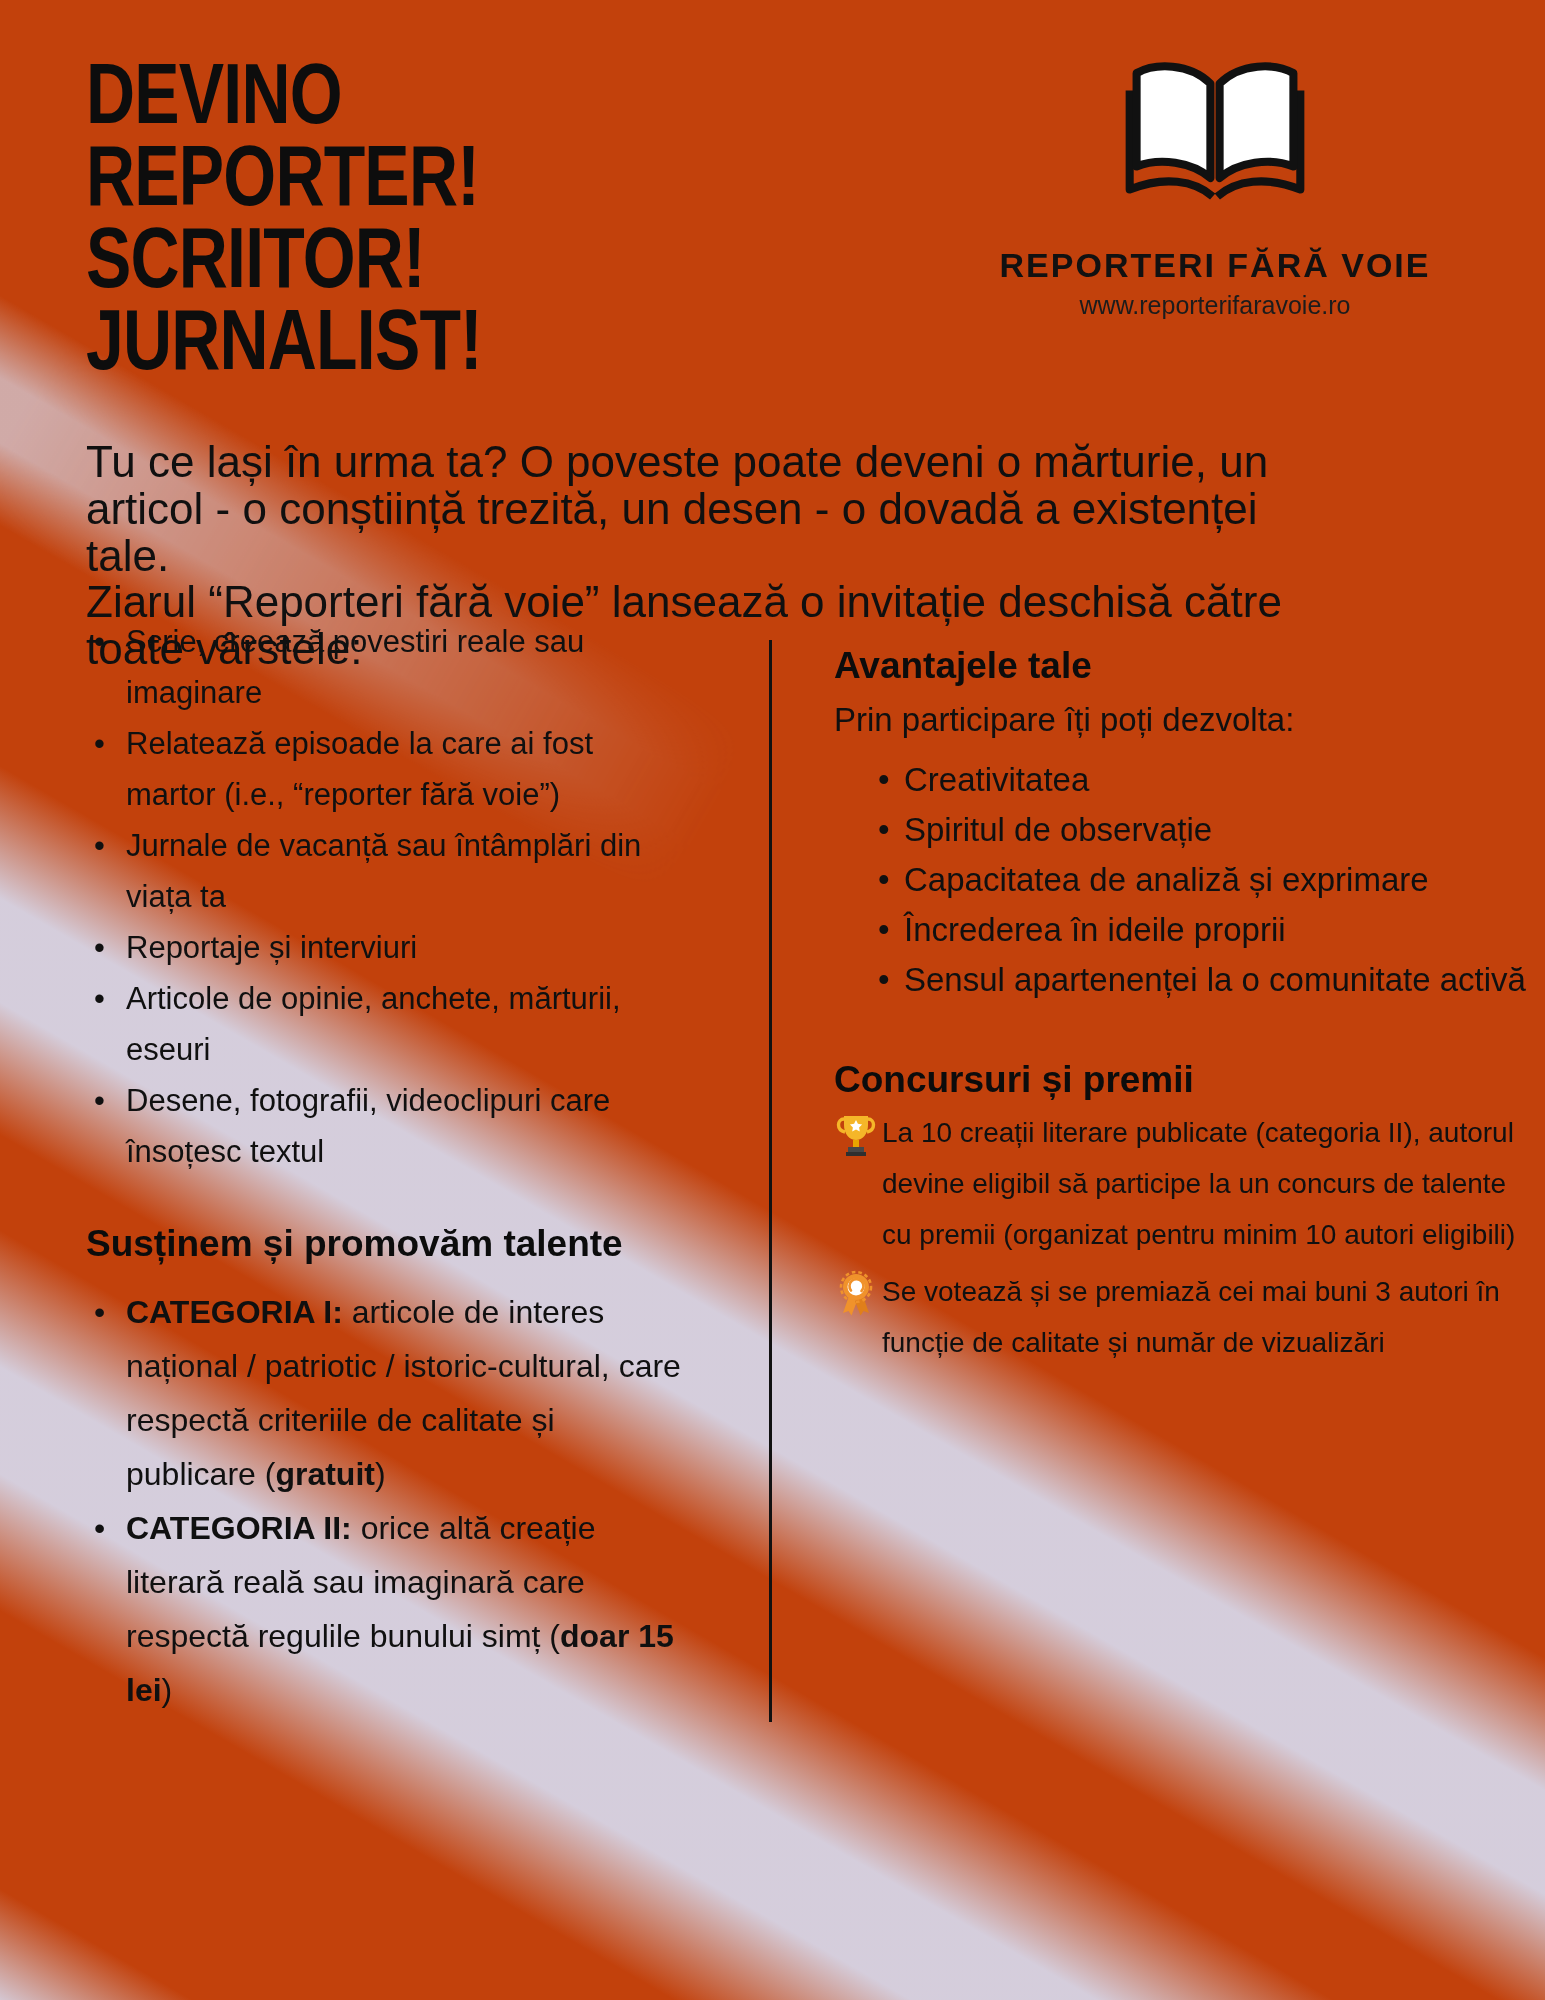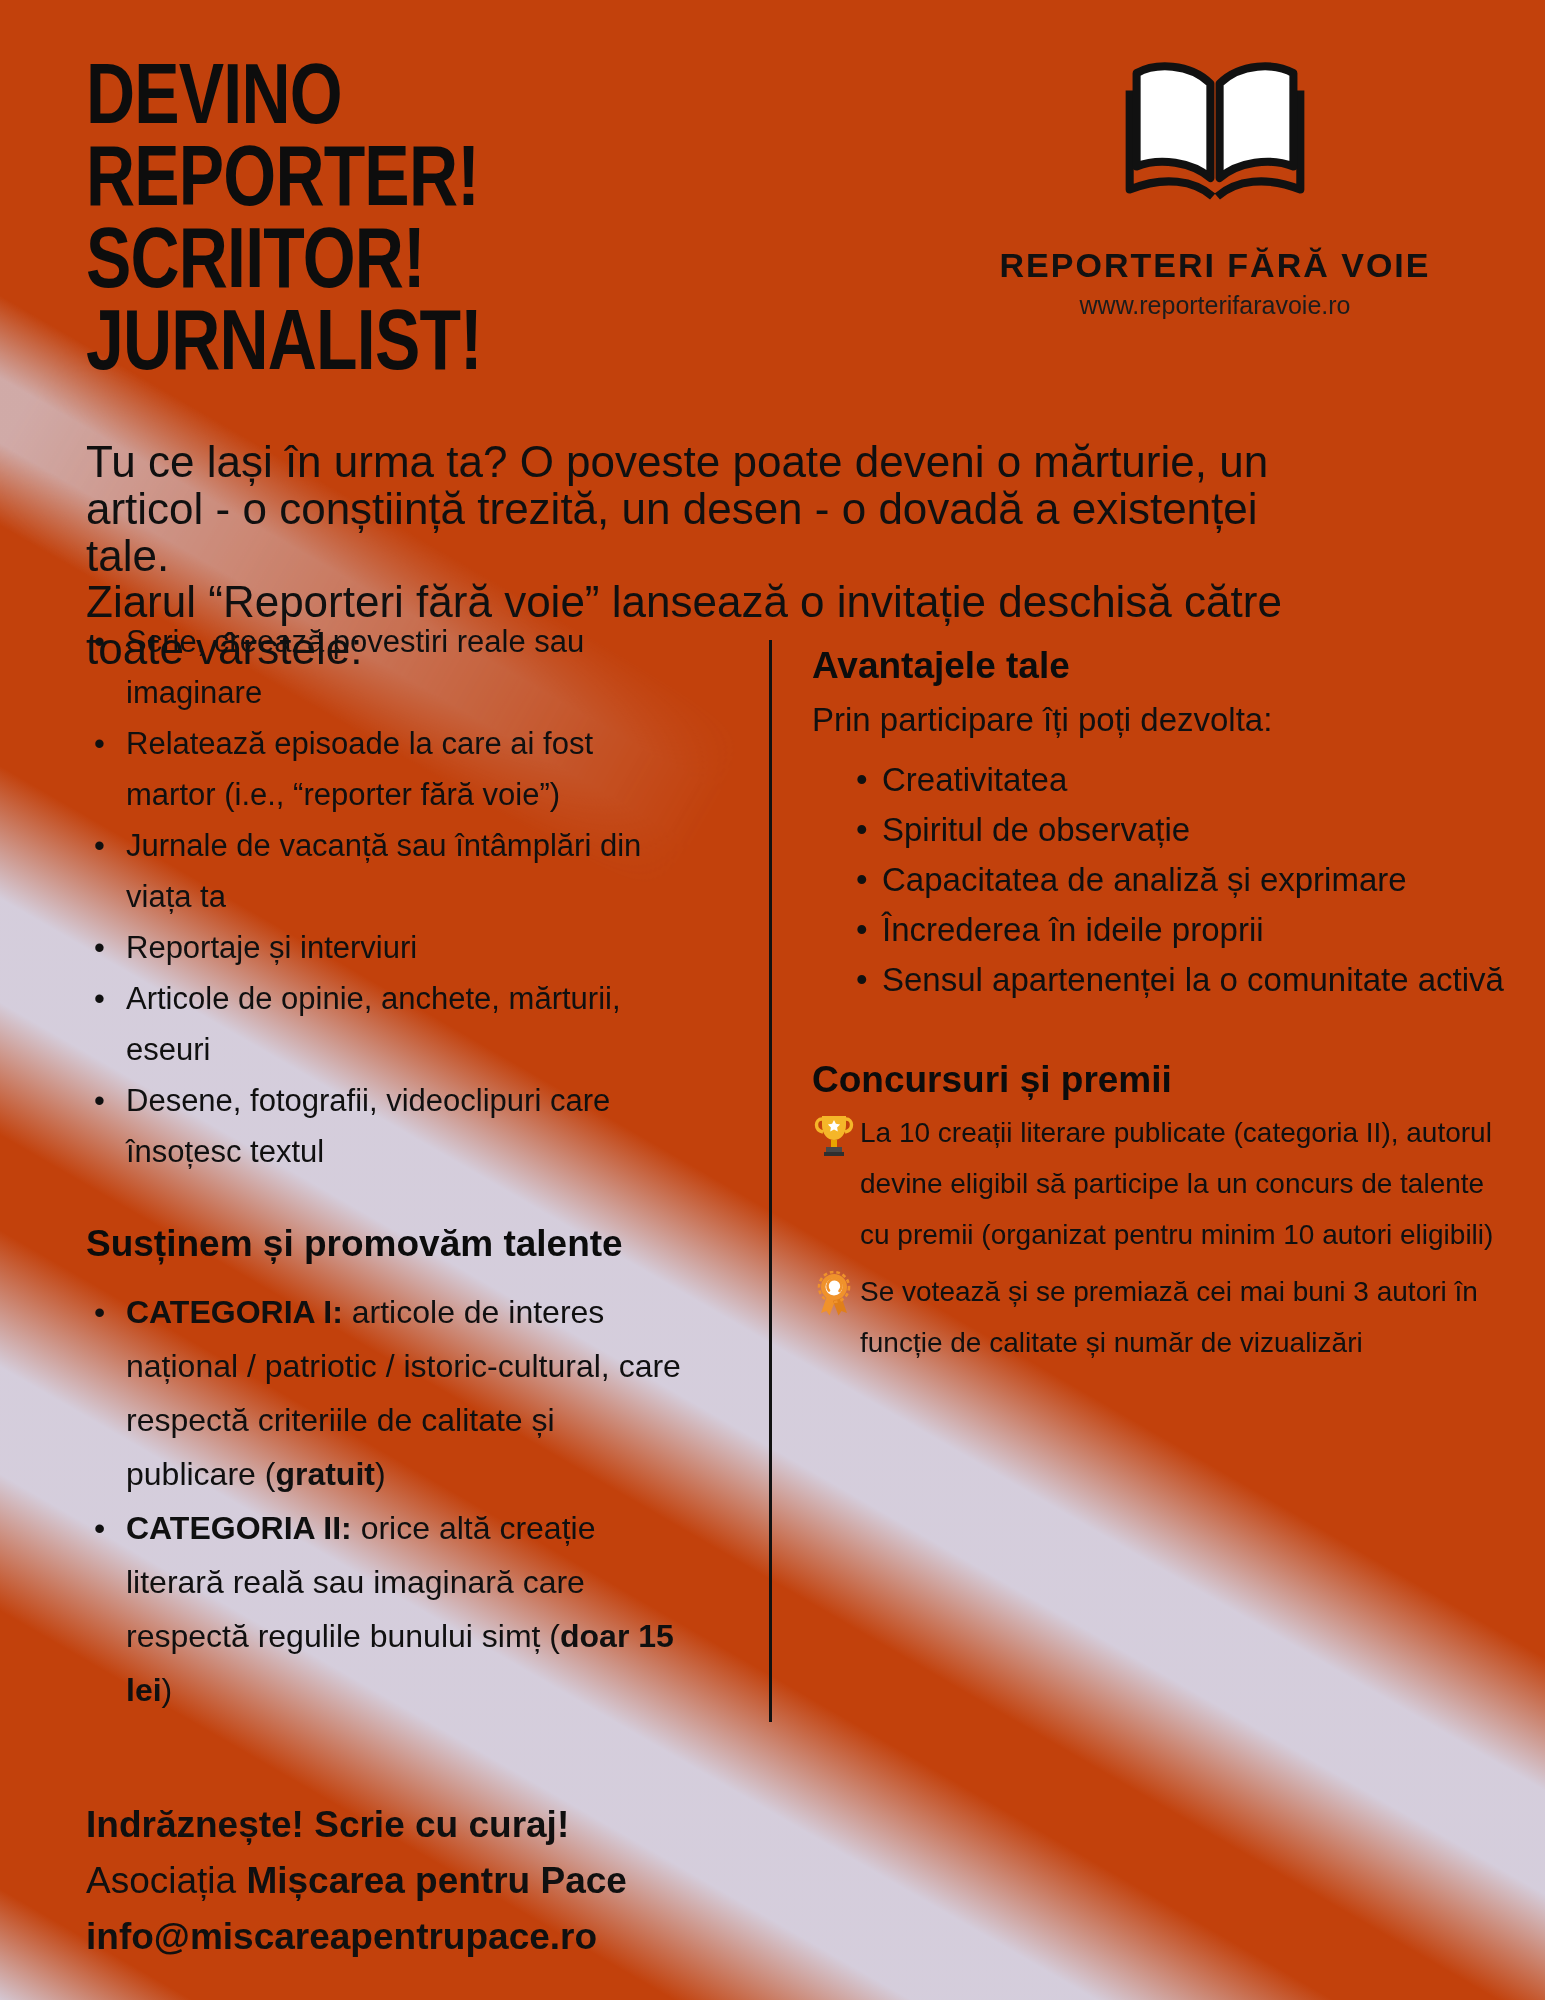--- a/index.html
+++ b/index.html
@@ -31,21 +31,21 @@
   .logo svg{display:block; margin:0 auto;}
   .logo-name{font-weight:bold; font-size:34px; letter-spacing:2px; margin-top:8px; color:#111;}
   .logo-url{font-size:25px; margin-top:6px; color:#1c1c1c;}
   
   .intro{position:absolute; left:86px; width:1240px; font-size:44px; line-height:47px; margin:0;}
   .intro.p1{top:438px;}
   .intro.p2{top:578px;}
   
   .divider{position:absolute; left:769px; top:640px; width:3px; height:1082px; background:#111;}
   .col-left{position:absolute; left:86px; top:616px; width:600px;}
-  .col-right{position:absolute; left:812px; top:645px; width:700px;}
+  .col-right{position:absolute; left:834px; top:645px; width:700px;}
   ul.bullets{list-style:none; margin:0; padding:0;}
   ul.bullets li{position:relative; padding-left:40px; font-size:31px; line-height:51px;}
   ul.bullets li::before{content:"•"; position:absolute; left:8px; top:0;}
   h2.sec{font-size:37px; font-weight:bold; margin:0; color:#0c0c0c;}
   .col-left h2.sec{margin:46px 0 20px 0;}
   ul.bullets.talents li{font-size:32px; line-height:54px;}
   
   .col-right h2.sec{margin:0 0 10px 0;}
   .adv-intro{font-size:33px; line-height:46px; margin:0 0 12px 0;}
   ul.bullets.adv{margin-left:36px;}
@@ -154,19 +154,14 @@
           <circle cx="22" cy="16" r="13" fill="#F0922B"></circle>
           <circle cx="22" cy="16" r="8.5" fill="#ffffff"></circle>
           <path d="M17 19.5 A7 7 0 1 1 27.5 20" fill="none" stroke="#F0922B" stroke-width="2.6" stroke-linecap="round"></path>
         </svg>
       </span>
       <p>Se votează și se premiază cei mai buni 3 autori în funcție de calitate și număr de vizualizări</p>
     </div>
 
   </section>
 
-  <div class="footer">
-    <p class="fb">Indrăznește! Scrie cu curaj!</p>
-    <p><span>Asociația </span><b>Mișcarea pentru Pace</b></p>
-    <p class="fb">info@miscareapentrupace.ro</p>
-  </div>
 
 </div>
 
 </body></html>

